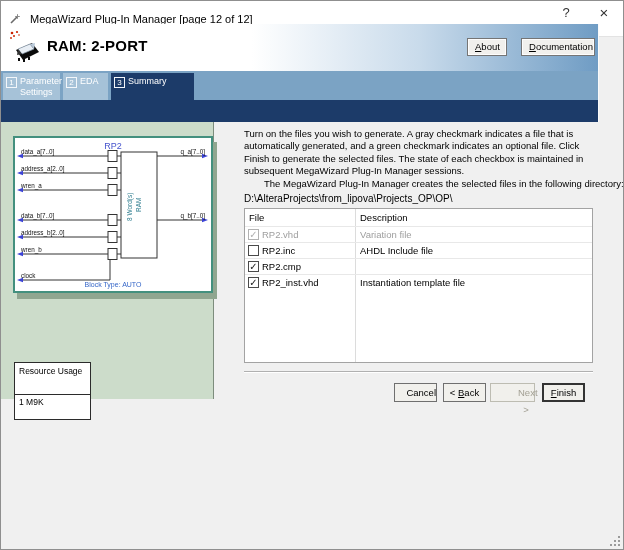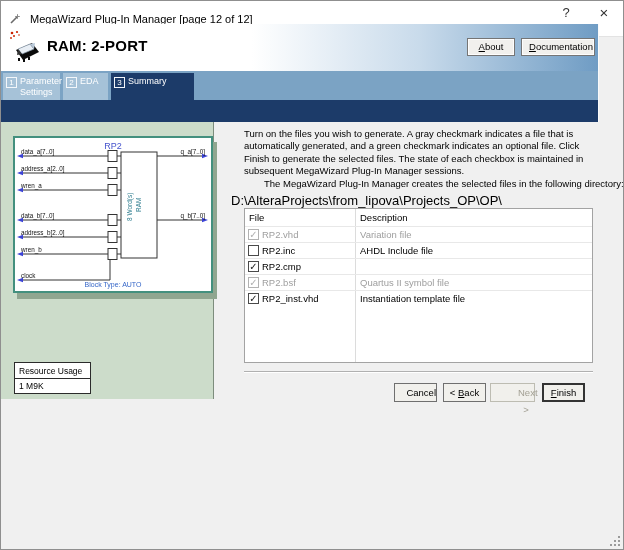--- a/index.html
+++ b/index.html
@@ -38,21 +38,21 @@
     position:absolute; left:46px; top:13px;
     font-size:15px; font-weight:bold; color:#000; letter-spacing:0.2px;
   }
   .hdr-btn{
     position:absolute; top:14px; height:18px;
     background:#f1f0ed; border:1px solid #757575;
     box-shadow:inset 0 0 0 1px #fdfdfd;
     font-size:9.5px; color:#000; text-align:center; line-height:16px;
     padding:0 7px; cursor:default;
   }
-  .btn-about{ left:466px; width:48px; }
+  .btn-about{ left:466px; width:40px; }
   .btn-doc{ left:520px; width:74px; }
 
   
   .tabstrip{
     position:absolute; left:0; top:70px; width:598px; height:29px;
     background:#7ba3c4; border-right:1px solid #fafafa;
   }
   .tab{
     position:absolute; top:2px; height:27px; background:#a6c2d8;
     color:#fff; font-size:9px; padding:3px 3px 0 3px;
@@ -82,30 +82,30 @@
     background:#90a690;
   }
   .diagram{
     position:absolute; left:12px; top:135px; width:200px; height:157px;
     background:#ffffff; border:2px solid #43907e;
   }
   .resource-box{
     position:absolute; left:13px; top:361px; width:77px;
     background:#ffffff; border:1px solid #2b2b2b; font-size:8.5px; color:#000;
   }
-  .resource-header{ padding:3px 0 2px 4px; border-bottom:1px solid #2b2b2b; }
-  .resource-value{ padding:2px 0 2px 4px; }
+  .resource-header{ padding:3px 0 18px 4px; border-bottom:1px solid #2b2b2b; }
+  .resource-value{ padding:2px 0 12px 4px; }
 
   
   .intro{
     position:absolute; left:243px; top:127px; width:362px;
     font-size:9.5px; line-height:12.3px; color:#000;
   }
   .dir-label{ position:absolute; left:243px; top:177px; width:362px; font-size:9.5px; color:#000;margin-left:20px; }
-  .dir-path{ position:absolute; left:230px; top:192px; width:362px; font-size:13px; color:#000; }
+  .dir-path{ position:absolute; left:243px; top:192px; width:362px; font-size:10px; color:#000; }
 
   .file-table{
     position:absolute; left:243px; top:207px; width:349px; height:155px;
     background:#fff; border:1px solid #a3a3a3; font-size:9.5px;
   }
   .col-divider{ position:absolute; left:110px; top:0; bottom:0; width:1px; background:#dcdcdc; }
   .t-header{ position:relative; height:17px; line-height:17px; color:#000; }
   .t-header .c-file{ position:absolute; left:4px; }
   .t-header .c-desc{ position:absolute; left:115px; }
   .t-row{ position:relative; height:16px; line-height:16px; border-top:1px solid #e8e8e8; }
@@ -287,25 +287,20 @@
     </div>
     <div class="t-row" data-rowstate="unchecked">
       <span class="cb" data-state="unchecked"></span>
       <span class="cell-file">RP2.inc</span>
       <span class="cell-desc">AHDL Include file</span>
     </div>
     <div class="t-row" data-rowstate="checked">
       <span class="cb" data-state="checked"></span>
       <span class="cell-file">RP2.cmp</span>
     </div>
-    <div class="t-row" data-rowstate="auto">
-      <span class="cb" data-state="auto"></span>
-      <span class="cell-file">RP2.bsf</span>
-      <span class="cell-desc">Quartus II symbol file</span>
-    </div>
     <div class="t-row" data-rowstate="checked">
       <span class="cb" data-state="checked"></span>
       <span class="cell-file">RP2_inst.vhd</span>
       <span class="cell-desc">Instantiation template file</span>
     </div>
   </div>
 
   <div class="separator"></div>
 
   <div class="foot-btn btn-cancel">Cancel</div>

